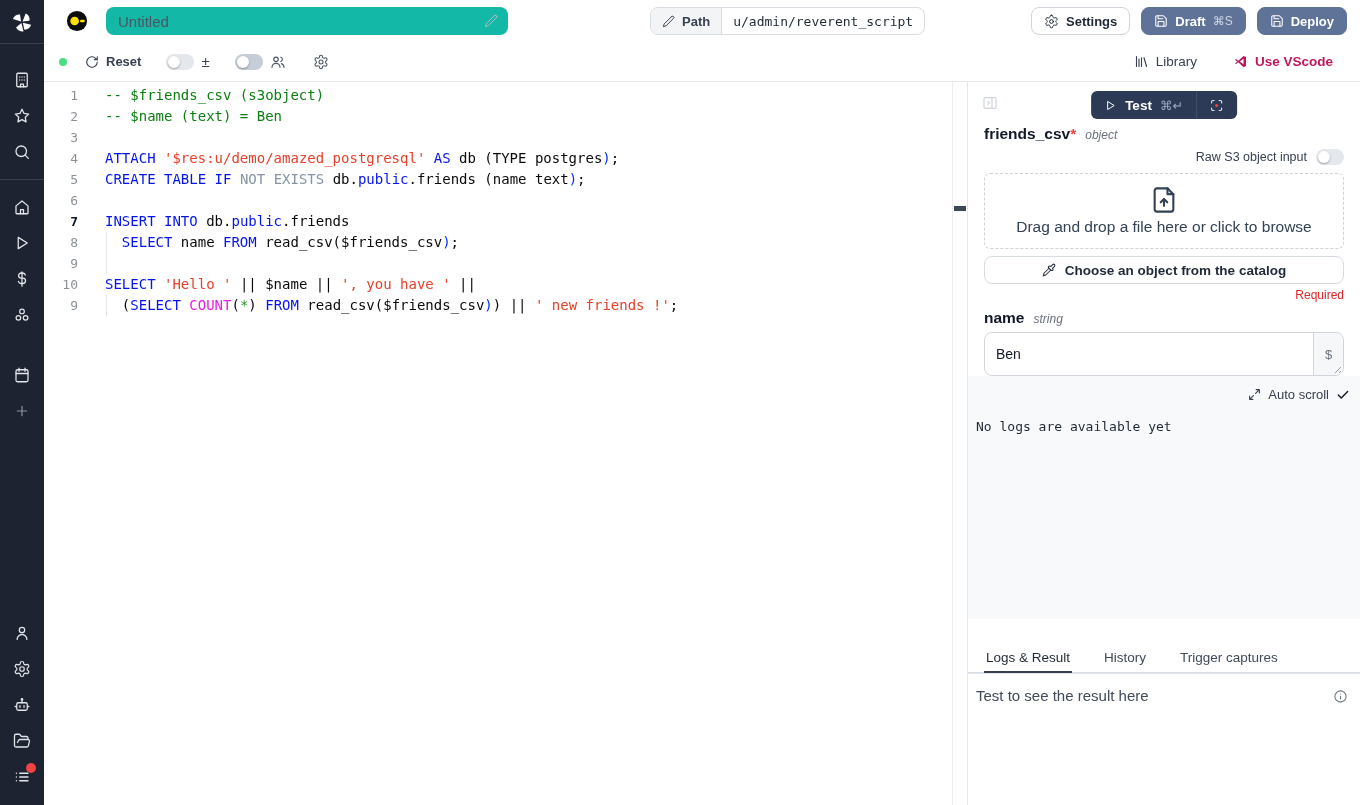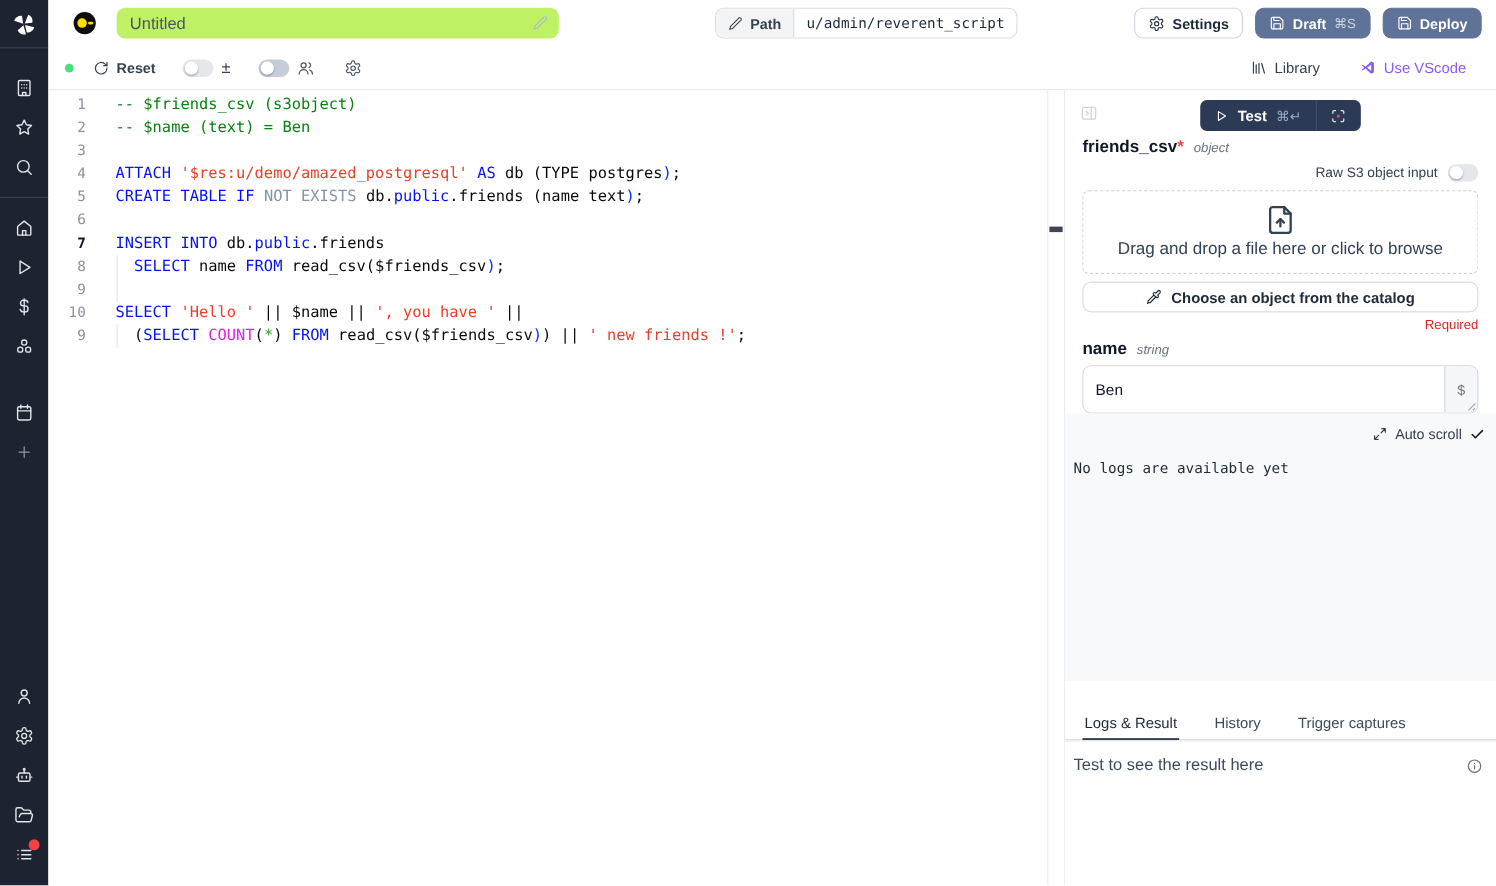--- a/index.html
+++ b/index.html
@@ -20,21 +20,21 @@
   .sb-item { width:44px; height:36px; display:flex; align-items:center; justify-content:center;
              color:#e2e5ea; cursor:pointer; position:relative; }
   .sb-item.dim { color:#8b93a1; }
   .sb-div { width:44px; border-bottom:1px solid #39404f; margin:9px 0 9px 0; }
   .sb-bottom { margin-top:auto; padding-bottom:10px; }
   .notif-dot { position:absolute; top:4px; right:8px; width:10px; height:10px; border-radius:50%; background:#ef4444; }
 
   
   #topbar { height:42px; display:flex; align-items:center; padding:0 13px 0 22px; background:#fff; }
   .duck { width:22px; height:22px; flex-shrink:0; }
-  #title-wrap { margin-left:18px; width:402px; height:28px; background:#bef264; border-radius:8px;
+  #title-wrap { margin-left:18px; width:402px; height:28px; background:#14b8a6; border-radius:8px;
                 display:flex; align-items:center; padding:0 10px 0 12px;gap:24px; }
   #title-input { flex:1; border:none; background:transparent; outline:none; font-size:15px; color:#4b5563;
                  font-family:"Liberation Sans", sans-serif; }
   #title-wrap .pencil { color:#b3bac4; }
   #path-group { margin-left:142px; height:28px; display:flex; align-items:stretch; border:1px solid #d9dde2;
                 border-radius:8px; overflow:hidden; cursor:pointer; background:#fff; }
   #path-label { display:flex; align-items:center; gap:7px; padding:0 11px; background:#f3f4f6;
                 border-right:1px solid #d9dde2; font-size:13px; font-weight:600; color:#374151; }
   #path-value { display:flex; align-items:center; padding:0 11px; font-size:13px; color:#1f2937; }
   #topbar-right { margin-left:auto; display:flex; align-items:center; gap:11px; }
@@ -51,21 +51,21 @@
   .tb-reset { display:flex; align-items:center; gap:7px; margin-left:18px; color:#374151; cursor:pointer; }
   .tb-reset span { font-size:13px; font-weight:600; }
   .toggle { width:28px; height:16px; border-radius:9px; background:#e4e7ec; position:relative; cursor:pointer; flex-shrink:0; }
   .toggle::after { content:''; position:absolute; top:2px; left:2px; width:12px; height:12px; border-radius:50%;
                    background:#fff; box-shadow:0 1px 2px rgba(0,0,0,.3); }
   .toggle.t2 { background:#c7cdd8; }
   .tb-pair { display:flex; align-items:center; gap:7px; margin-left:25px; color:#4b5563; }
   .pm { font-size:15px; color:#374151; }
   #toolbar-right { margin-left:auto; display:flex; align-items:center; gap:36px; }
   .tb-link { display:flex; align-items:center; gap:7px; font-size:13.5px; color:#374151; cursor:pointer; }
-  .tb-link.strong { font-weight:400; color:#8b5cf6; }
+  .tb-link.strong { font-weight:700; color:#be185d; }
 
   
   #content { flex:1; display:flex; min-height:0; }
 
   
   #editor { flex:1; position:relative; background:#fff; min-width:0; }
   #code-lines { position:absolute; inset:0; padding-top:3px; }
   .code-row { display:flex; height:21px; align-items:center; position:relative; }
   .ln { width:34px; text-align:right; font-family:"DejaVu Sans Mono", monospace; font-size:13px;
         color:#8a9199; flex-shrink:0; user-select:none; }

